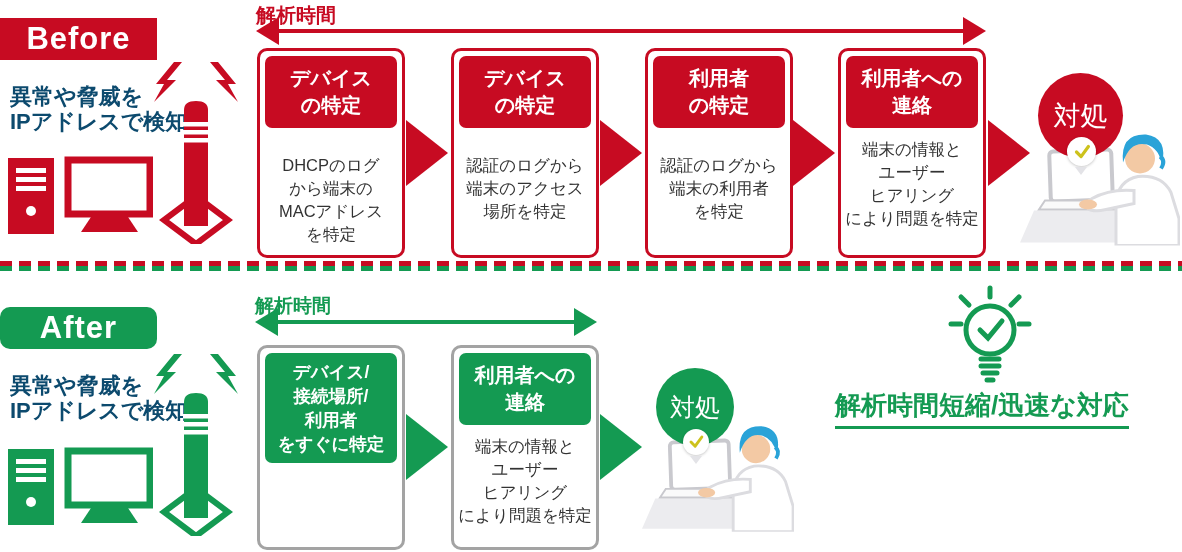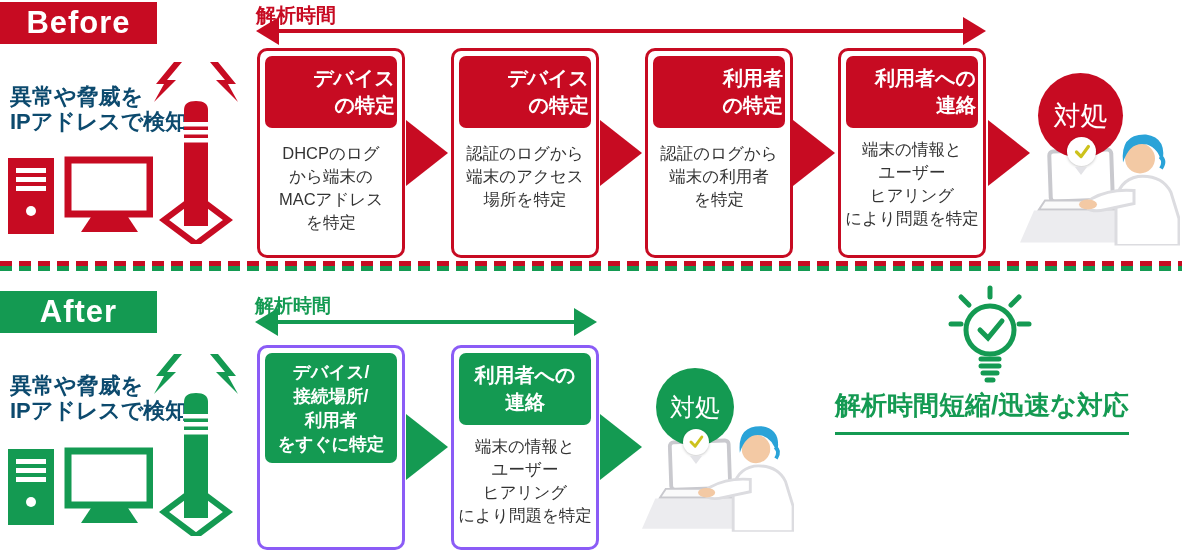--- a/index.html
+++ b/index.html
@@ -4,24 +4,24 @@
 <style>
   html,body{margin:0;padding:0;background:#fff;}
   .stage{
     position:relative;width:1182px;height:552px;overflow:hidden;background:#ffffff;
     font-family:"Liberation Sans",sans-serif;color:#3b3b3b;
   }
   
   .ribbon{
     position:absolute;left:0;width:157px;height:42px;
     display:flex;align-items:center;justify-content:center;
-    color:#fff;font-size:31px;font-weight:bold;letter-spacing:1px;
+    color:#fff;font-size:31px;font-weight:bold;letter-spacing:1px;margin-top:16px;
   }
   .ribbon.red{background:#c70b22;top:2px;}
-  .ribbon.green{background:#149a52;top:291px;}
+  .ribbon.green{background:#149a52;top:291px;border-radius:10px;}
   
   .detect{
     position:absolute;left:10px;white-space:pre-line;
     font-size:22px;line-height:25px;font-weight:bold;color:#0c4a6e;
   }
   .detect.before{top:84px;}
   .detect.after{top:373px;}
   
   .icon{position:absolute;}
   .pc.before{left:8px;top:156px;color:#c70b22;}
@@ -38,30 +38,30 @@
   .dblarrow .line{position:absolute;left:18px;right:18px;top:12px;height:4px;background:currentColor;}
   .dblarrow .head{position:absolute;top:0;width:0;height:0;border-top:14px solid transparent;border-bottom:14px solid transparent;}
   .dblarrow .head.l{left:0;border-right:23px solid currentColor;}
   .dblarrow .head.r{right:0;border-left:23px solid currentColor;}
   
   .step{
     position:absolute;width:148px;box-sizing:border-box;background:#fff;
     border-radius:10px;text-align:center;
   }
   .step.red{border:3px solid #c70b22;top:48px;height:210px;}
-  .step.green{border:3px solid #8b5cf6;top:345px;height:205px;}
+  .step.green{border:3px solid #a3a3a3;top:345px;height:205px;}
   .step-title{
     margin:5px;border-radius:7px;color:#fff;font-weight:bold;
     font-size:20px;line-height:27px;padding:9px 2px;white-space:pre-line;
   }
-  .step.red .step-title{background:#c70b22;text-align:right;}
+  .step.red .step-title{background:#c70b22;}
   .step.green .step-title{background:#149a52;}
   .step-title.small{font-size:17.5px;line-height:24px;padding:7px 2px;}
   .step-body{
-    margin-top:14px;font-size:16.5px;line-height:23px;color:#333;
+    margin-top:26px;font-size:16.5px;line-height:23px;color:#333;
     white-space:pre-line;font-weight:500;
   }
   .step-body.tight{margin-top:10px;}
   
   .tri{position:absolute;width:0;height:0;border-top:33px solid transparent;border-bottom:33px solid transparent;}
   .tri.red{border-left:42px solid #c70b22;top:120px;}
   .tri.green{border-left:42px solid #149a52;top:414px;}
   
   .result{
     position:absolute;border-radius:50%;color:#fff;font-weight:normal;
@@ -84,21 +84,21 @@
   .person.after{left:642px;top:422px;}
   
   .divider{position:absolute;left:0;top:261px;width:1182px;height:10px;}
   .divider .half{height:5px;}
   .divider .half.red{background:repeating-linear-gradient(90deg,#c70b22 0 12px,transparent 12px 19px);}
   .divider .half.green{background:repeating-linear-gradient(90deg,#149a52 0 12px,transparent 12px 19px);}
   
   .bulb{position:absolute;left:948px;top:284px;color:#149a52;}
   .benefit-heading{
     position:absolute;left:835px;top:388px;color:#149a52;
-    font-size:26px;font-weight:bold;border-bottom:3px solid #149a52;padding-bottom:9px;
+    font-size:26px;font-weight:bold;border-bottom:3px solid #149a52;padding-bottom:3px;
   }
   .benefit-body{
     position:absolute;left:835px;top:434px;color:#149a52;
     font-size:20px;font-weight:bold;line-height:36px;white-space:pre-line;
   }
 </style>
 </head>
 <body>
 
 <svg width="0" height="0" style="position:absolute" aria-hidden="true">

